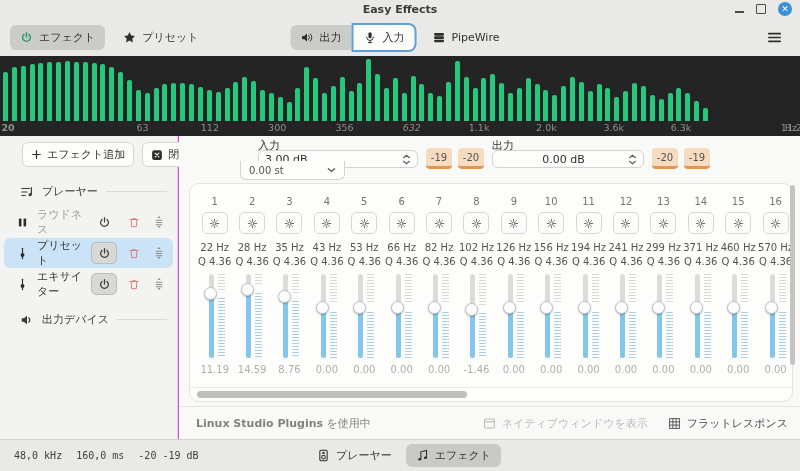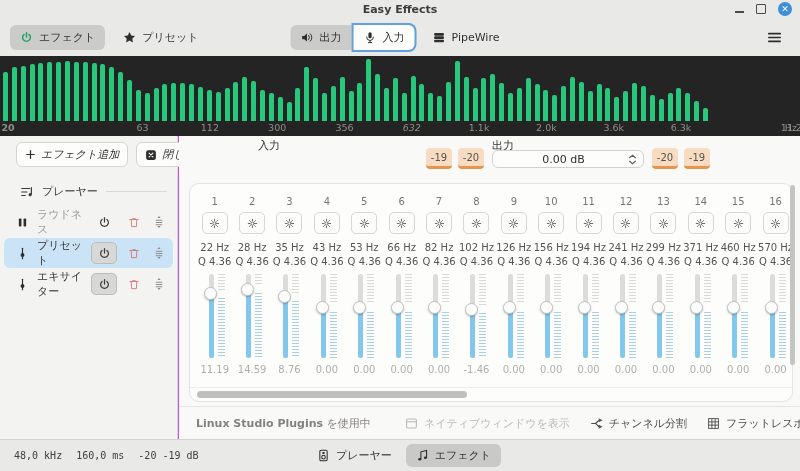--- a/index.html
+++ b/index.html
@@ -37,21 +37,21 @@
   .axis{position:absolute;left:0;top:65px;right:0;height:15px;font-size:9.5px;color:#8f8f8d;}
   .axis span{position:absolute;top:1px;transform:translateX(-50%);}
   .axis .unit{right:3px;left:auto;transform:none;}
 
   
   .body{position:absolute;left:0;top:136px;right:0;bottom:31px;}
   .sidebar{position:absolute;left:0;top:0;width:178px;bottom:0;background:#f3f3f1;border-right:1px solid #d8d8d6;box-sizing:border-box;}
   .content{position:absolute;left:179px;top:0;right:0;bottom:0;background:#f9f9f8;}
 
   
-  .sb-buttons{display:flex;gap:8px;padding:6px 0 10px 16px;font-style:italic;}
+  .sb-buttons{display:flex;gap:8px;padding:6px 0 10px 22px;}
   .sb-btn{display:flex;align-items:center;gap:5px;font-size:11px;background:#fdfdfc;
           border:1px solid #d4d4d2;border-radius:6px;padding:4px 8px;color:#33332f;white-space:nowrap;}
   .sb-section{display:flex;align-items:center;gap:8px;padding:7px 10px 7px 20px;font-size:11px;color:#45454 3;}
   .sb-section .rule{flex:1;height:1px;background:#d9d9d7;}
   .sb-row{display:flex;align-items:center;height:30px;margin:1px 4px;padding:0 6px 0 12px;border-radius:6px;font-size:11px;gap:8px;}
   .sb-row.selected{background:#cbe3f6;}
   .sb-row .lbl{flex:1;color:#33332f;}
   .sb-row.dimmed .lbl{color:#9a9a98;}
   .pwr{width:26px;height:22px;border-radius:5px;display:flex;align-items:center;justify-content:center;color:#3a3a38;}
   .pwr.pressed{background:#d8d8d6;border:1px solid #bcbcba;box-sizing:border-box;}
@@ -407,26 +407,55 @@
                 <path d="M8 1l2.2 2.8H5.8z"></path>
                 <rect x="3.5" y="6" width="9" height="1.4" rx="0.7"></rect>
                 <rect x="3.5" y="9" width="9" height="1.4" rx="0.7"></rect>
                 <rect x="3.5" y="12" width="9" height="1.4" rx="0.7"></rect>
                 <path d="M8 17l-2.2-2.8h4.4z"></path>
               </svg>
             </div>
           </div>
         </div>
 
+      <div class="sb-section" style="margin-top:6px;">
+        <span style="color:#3a3a38;">
+          <svg width="14" height="14" viewBox="0 0 16 16">
+              <path d="M2 6v4h2.5L8 13V3L4.5 6z" fill="currentColor"></path>
+              <path d="M10 5.5a3.6 3.6 0 0 1 0 5" fill="none" stroke="currentColor" stroke-width="1.3" stroke-linecap="round"></path>
+            </svg>
+        </span>
+        <span>出力デバイス</span>
+        <span class="rule"></span>
+      </div>
     </div>
 
     <div class="content">
 
       
       <span class="gain-label" style="left:79px;">入力</span>
+      <div class="spin" style="left:79px;width:160px;">
+        <span class="val">3.00 dB</span>
+        <span class="chevs">
+          <svg width="9" height="5" viewBox="0 0 10 6" fill="none" stroke="currentColor" stroke-width="1.4" stroke-linecap="round">
+              <path d="M1.5 4.5L5 1.5l3.5 3"></path>
+            </svg>
+          <svg width="9" height="5" viewBox="0 0 10 6" fill="none" stroke="currentColor" stroke-width="1.4" stroke-linecap="round">
+              <path d="M1.5 1.5L5 4.5l3.5-3"></path>
+            </svg>
+        </span>
+      </div>
+      <div class="combo">
+        <span class="val">0.00 st</span>
+        <span style="color:#5e5e5c;">
+          <svg width="9" height="6" viewBox="0 0 10 6" fill="none" stroke="currentColor" stroke-width="1.4" stroke-linecap="round">
+              <path d="M1.5 1.5L5 4.5l3.5-3"></path>
+            </svg>
+        </span>
+      </div>
       <span id="in-badges"></span>
 
       <span class="gain-label" style="left:313px;">出力</span>
       <div class="spin" style="left:313px;width:152px;text-align:center;">
         <span class="val">0.00 dB</span>
         <span class="chevs">
           <svg width="9" height="5" viewBox="0 0 10 6" fill="none" stroke="currentColor" stroke-width="1.4" stroke-linecap="round">
               <path d="M1.5 4.5L5 1.5l3.5 3"></path>
             </svg>
           <svg width="9" height="5" viewBox="0 0 10 6" fill="none" stroke="currentColor" stroke-width="1.4" stroke-linecap="round">
@@ -755,30 +784,20 @@
         <span class="credit"><b>Linux Studio Plugins</b><span> を使用中</span></span>
         <span class="pf-spacer"></span>
         <div class="pf-btn disabled">
           <span>
             <svg width="13" height="13" viewBox="0 0 16 16" fill="none" stroke="currentColor" stroke-width="1.3">
                 <rect x="2" y="2.5" width="12" height="11" rx="1.5"></rect>
                 <path d="M2 5.8h12"></path>
               </svg>
           </span>
           <span>ネイティブウィンドウを表示</span>
-        </div>
-        <div class="pf-btn">
-          <span>
-            <svg width="13" height="13" viewBox="0 0 16 16" fill="none" stroke="currentColor" stroke-width="1.3" stroke-linecap="round">
-                <path d="M2 8h4"></path>
-                <path d="M6 8c3 0 3-4 6-4M6 8c3 0 3 4 6 4"></path>
-                <path d="M11 2.5L14 4l-3 1.5M11 10.5L14 12l-3 1.5"></path>
-              </svg>
-          </span>
-          <span>チャンネル分割</span>
         </div>
         <div class="pf-btn">
           <span>
             <svg width="13" height="13" viewBox="0 0 16 16" fill="none" stroke="currentColor" stroke-width="1.1">
                 <rect x="2" y="2" width="12" height="12"></rect>
                 <path d="M2 6h12M2 10h12M6 2v12M10 2v12"></path>
               </svg>
           </span>
           <span>フラットレスポンス</span>
         </div>

